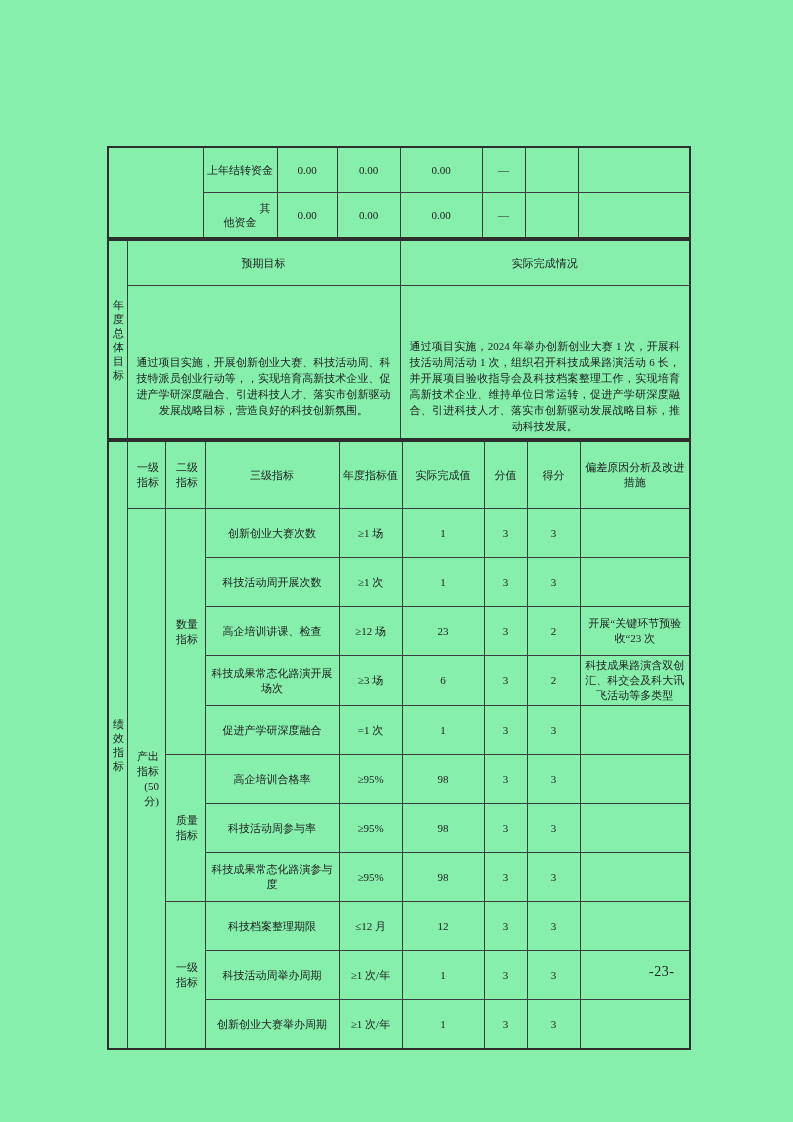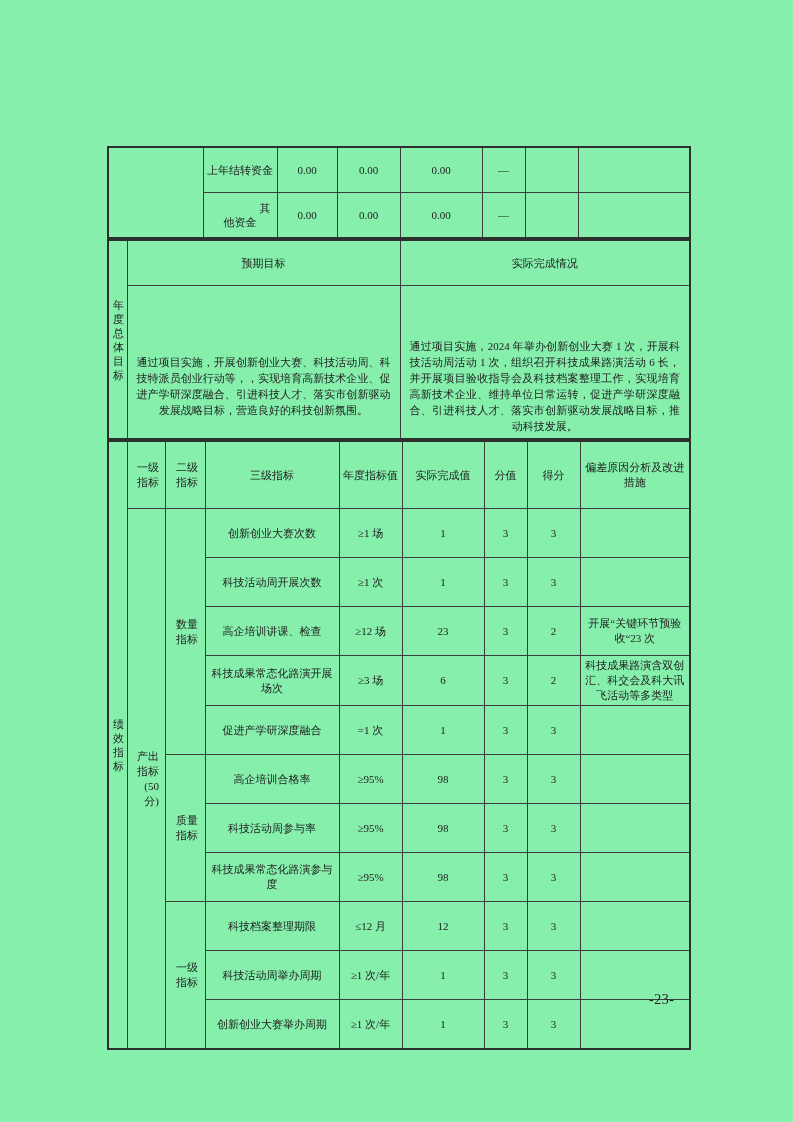--- a/index.html
+++ b/index.html
@@ -47,21 +47,21 @@
   }
   td.para-cell{padding:4px 6px;vertical-align:middle;}
   
   td.name-cell{text-align:left;padding-left:8px;line-height:14px;}
   
   .fl1{text-align:right;padding-right:3px;line-height:14px;}
   .fl2{text-align:center;line-height:14px;font-family:Liberation Serif, serif;}
   .fund-label{padding:2px 6px;}
   .dev-cell{line-height:15px;padding:2px 2px;}
   .page-number{
-    position:absolute;left:649px;top:992px;
+    position:absolute;left:649px;top:964px;
     font-size:14px;letter-spacing:0.5px;color:#1d1d1d;
   }
 </style>
 </head>
 <body>
 
 <div class="page">
   <div class="table-wrap">
 
     <table class="band">

